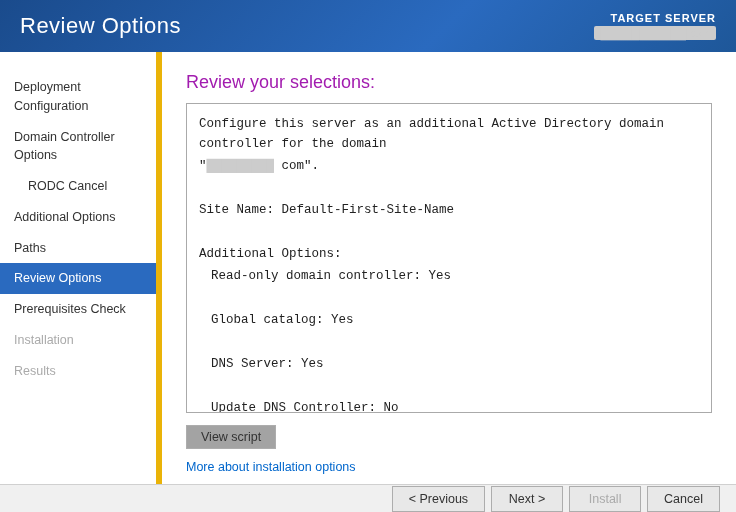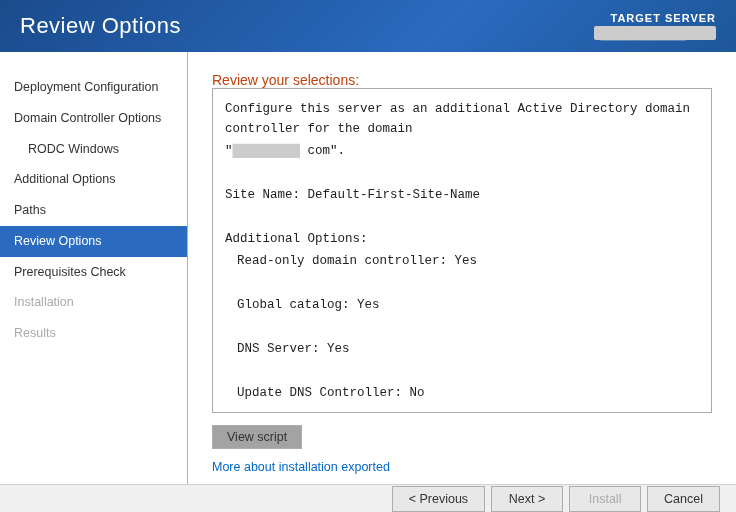--- a/index.html
+++ b/index.html
@@ -54,23 +54,23 @@
     
     .main {
       display: flex;
       flex: 1;
       overflow: hidden;
       background: white;
     }
 
     
     .sidebar {
-      width: 188px;
+      width: 162px;
       background: white;
-      border-right: 1px solid #eab308;
+      border-right: 6px solid #eab308;
       padding-top: 20px;
       flex-shrink: 0;
     }
     .sidebar-item {
       padding: 6px 14px;
       cursor: pointer;
       font-size: 12.5px;
       color: #333;
       line-height: 1.5;
     }
@@ -88,22 +88,23 @@
 
     
     .content {
       flex: 1;
       padding: 20px 24px 10px 24px;
       display: flex;
       flex-direction: column;
       overflow: hidden;
     }
     .content-title {
-      font-size: 14px;
-      color: #c2410c;
+      font-size: 18px;
+      color: #a21caf;
+      margin-bottom: 10px;
     }
 
     
     .review-box {
       border: 1px solid #aaa;
       flex: 1;
       overflow-y: scroll;
       padding: 10px 12px;
       font-size: 12.5px;
       color: #222;
@@ -216,21 +217,21 @@
 <div class="main">
 
   <div class="sidebar">
     <div class="sidebar-item">
       <span>Deployment Configuration</span>
     </div>
     <div class="sidebar-item">
       <span>Domain Controller Options</span>
     </div>
     <div class="sidebar-item indented">
-      <span>RODC Windows</span>
+      <span>RODC Cancel</span>
     </div>
     <div class="sidebar-item">
       <span>Additional Options</span>
     </div>
     <div class="sidebar-item">
       <span>Paths</span>
     </div>
     <div class="sidebar-item active">
       <span>Review Options</span>
     </div>
@@ -263,21 +264,21 @@
       <div class="review-line">&nbsp;</div>
       <div class="review-line indent">Update DNS Controller: No</div>
 
     </div>
 
     <div class="export-section">
       <button class="view-script-btn">View script</button>
     </div>
 
     <div class="link-section">
-      <a class="link" href="#">More about installation exported</a>
+      <a class="link" href="#">More about installation options</a>
     </div>
   </div>
 
 </div>
 
 <div class="footer">
   <button class="footer-btn">&lt; Previous</button>
   <button class="footer-btn">Next &gt;</button>
   <button class="footer-btn disabled">Install</button>
   <button class="footer-btn">Cancel</button>

